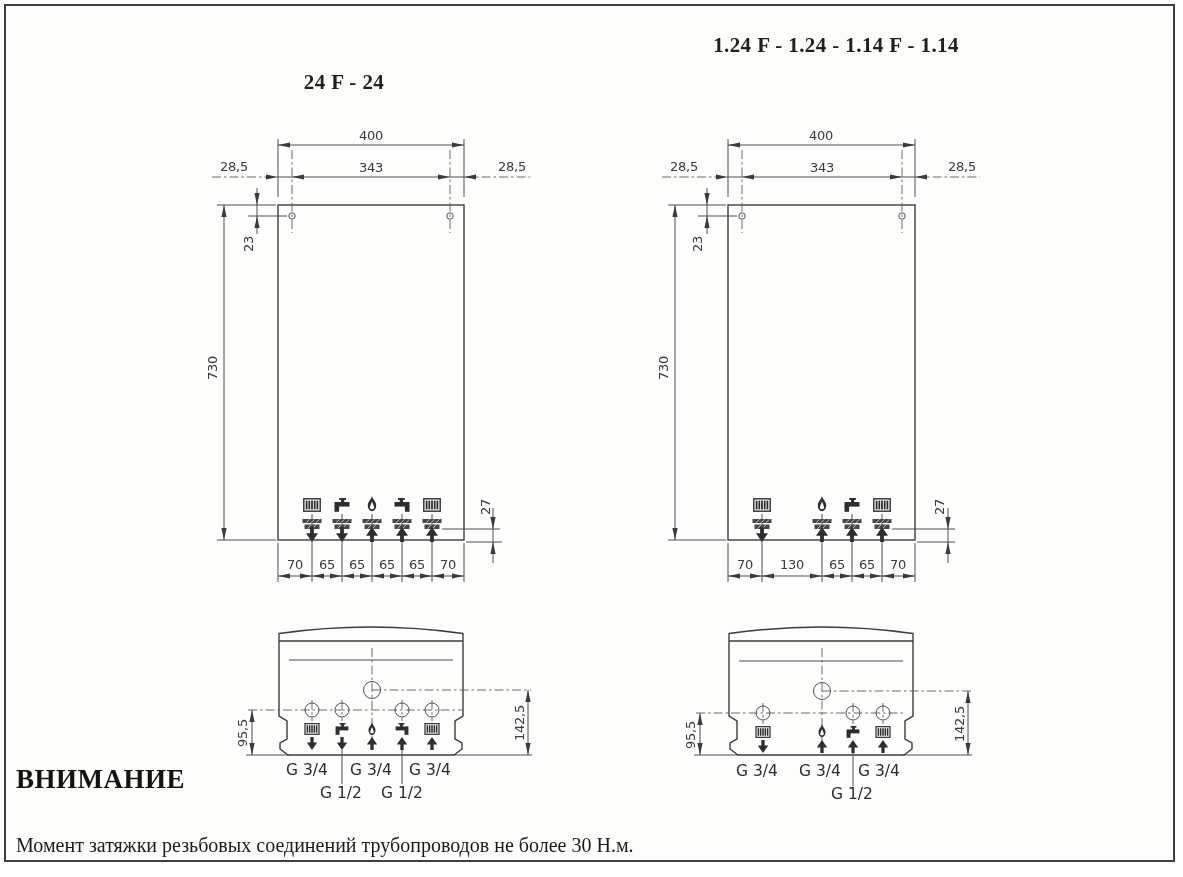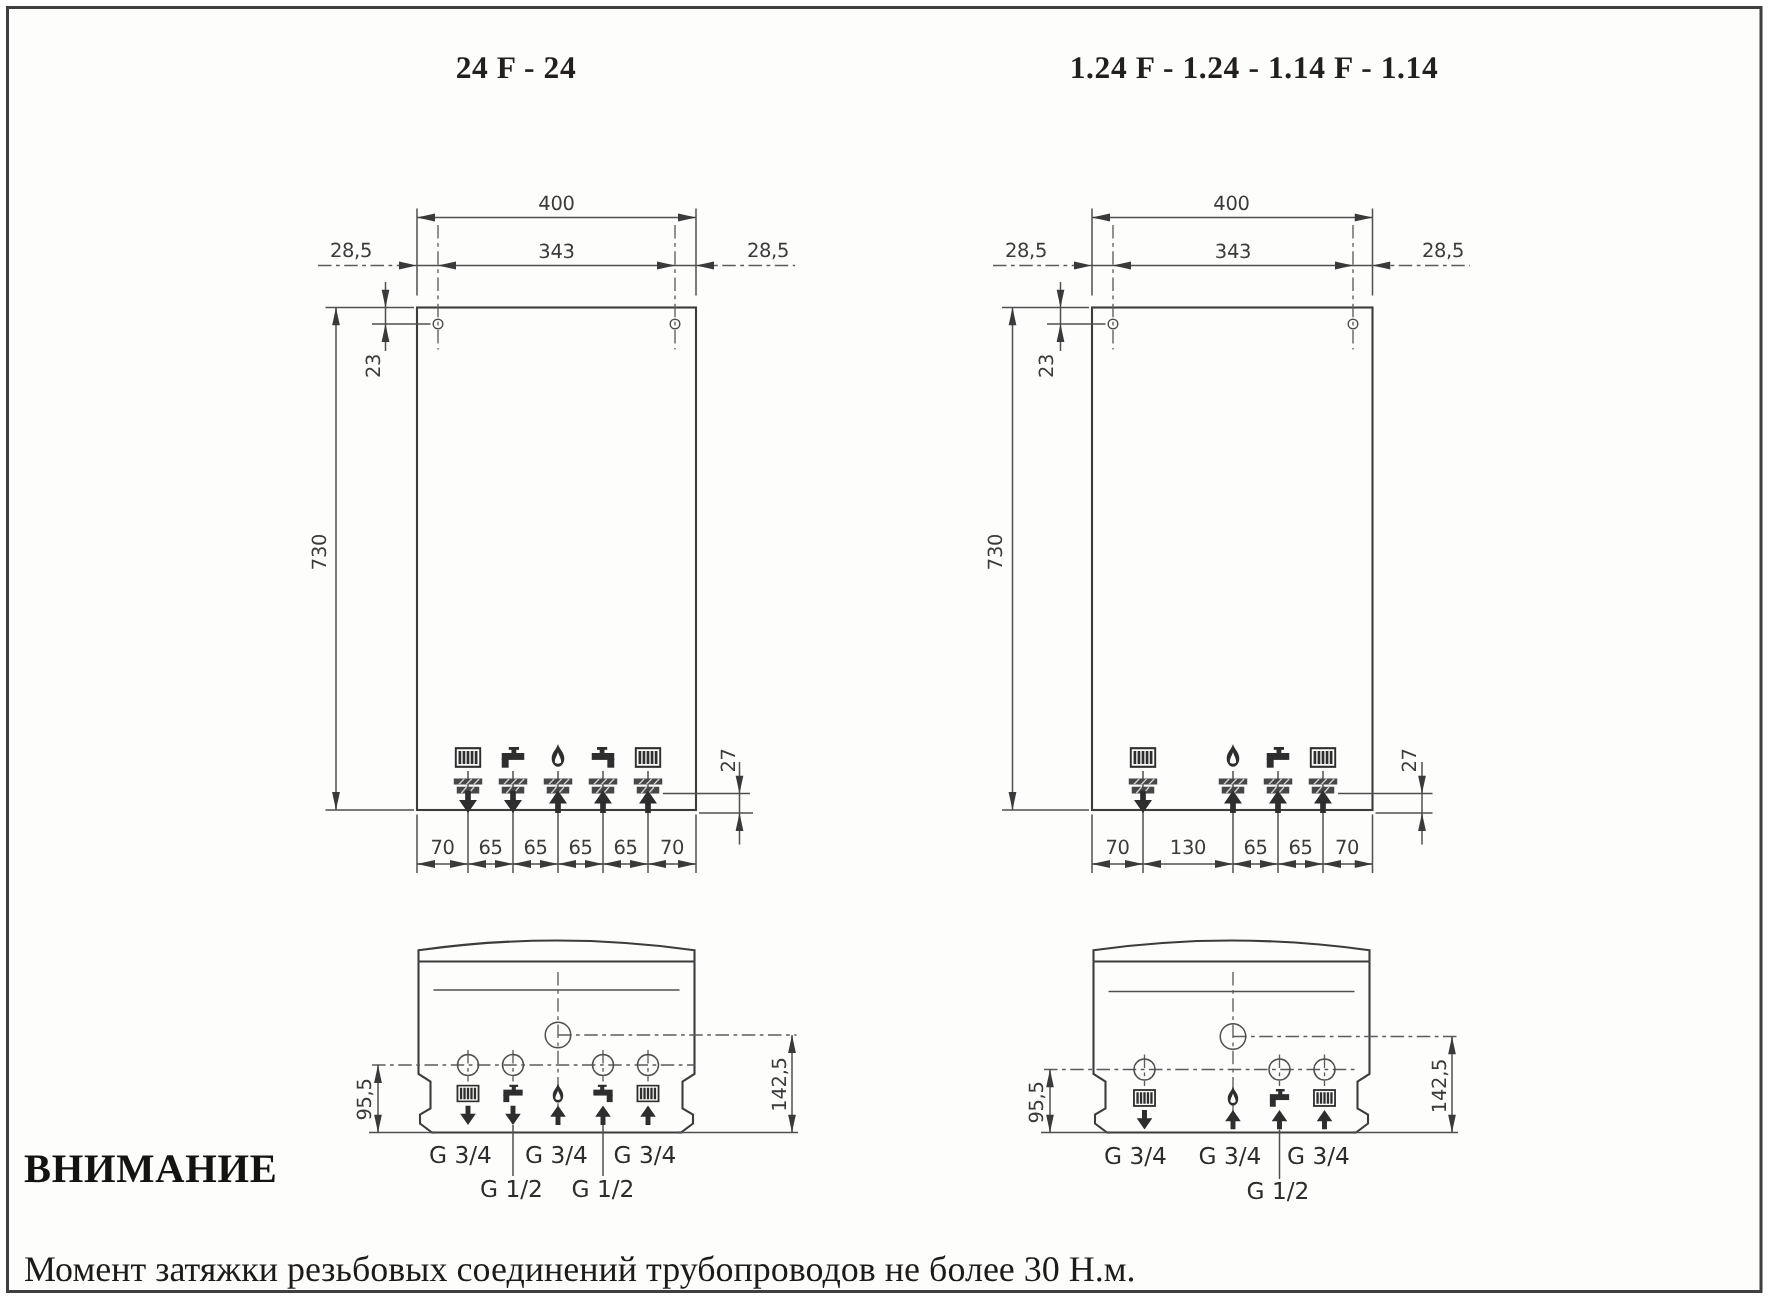--- a/index.html
+++ b/index.html
@@ -3,26 +3,26 @@
 <meta charset="utf-8">
 <style>
   html,body{margin:0;padding:0;background:#ffffff;}
   body{width:1183px;height:877px;position:relative;overflow:hidden;
        font-family:"Liberation Sans",sans-serif;}
   .frame{position:absolute;left:4px;top:4px;width:1171px;height:858px;
          border:2px solid #3f3f3f;background:#fdfdfc;box-sizing:border-box;}
   svg{position:absolute;left:0;top:0;}
   .title{position:absolute;top:33px;font-family:"Liberation Serif",serif;
          font-weight:bold;font-size:21px;color:#221f1c;text-align:center;letter-spacing:.4px;}
-  .title-left{left:194px;width:300px;}
+  .title-left{left:194px;width:300px;margin-top:37px;}
   .title-right{left:636px;width:400px;text-align:center;}
   .warn-head{position:absolute;left:16px;top:764px;font-family:"Liberation Serif",serif;
              font-weight:bold;font-size:27px;color:#151311;letter-spacing:.5px;}
   .warn-body{position:absolute;left:16px;top:834px;font-family:"Liberation Serif",serif;
-             font-size:24px;color:#1d1b19;}
+             font-size:20px;color:#1d1b19;}
   .ln{stroke:#4f4f4f;stroke-width:1;fill:none;}
   .ln2{stroke:#3c3c3c;stroke-width:1.4;fill:none;}
   .cl{stroke:#5c5c5c;stroke-width:.9;fill:none;stroke-dasharray:9 3 2.5 3;}
   .ar{fill:#3a3a3a;}
   .ic{fill:#2e2e2e;}
   .dim{font-family:"DejaVu Sans",sans-serif;font-size:13px;fill:#3b3b3b;
        text-anchor:middle;letter-spacing:-.2px;}
   .gl{font-family:"DejaVu Sans",sans-serif;font-size:15.5px;fill:#2c2c2c;text-anchor:middle;}
 </style>
 </head>

